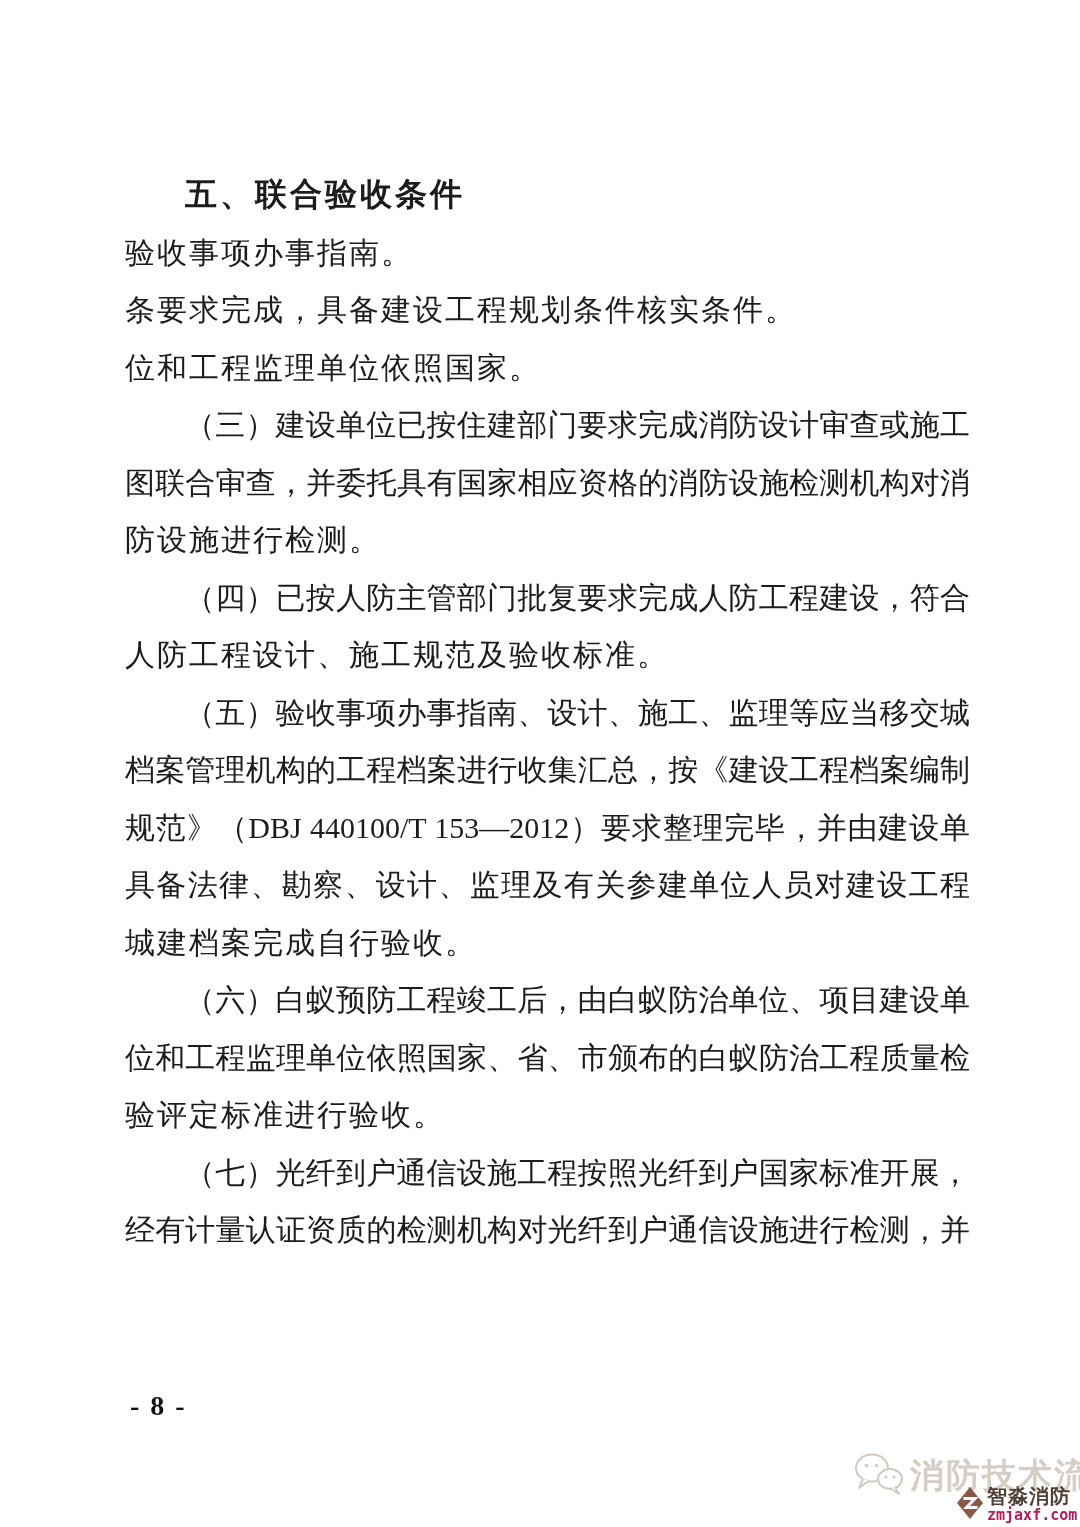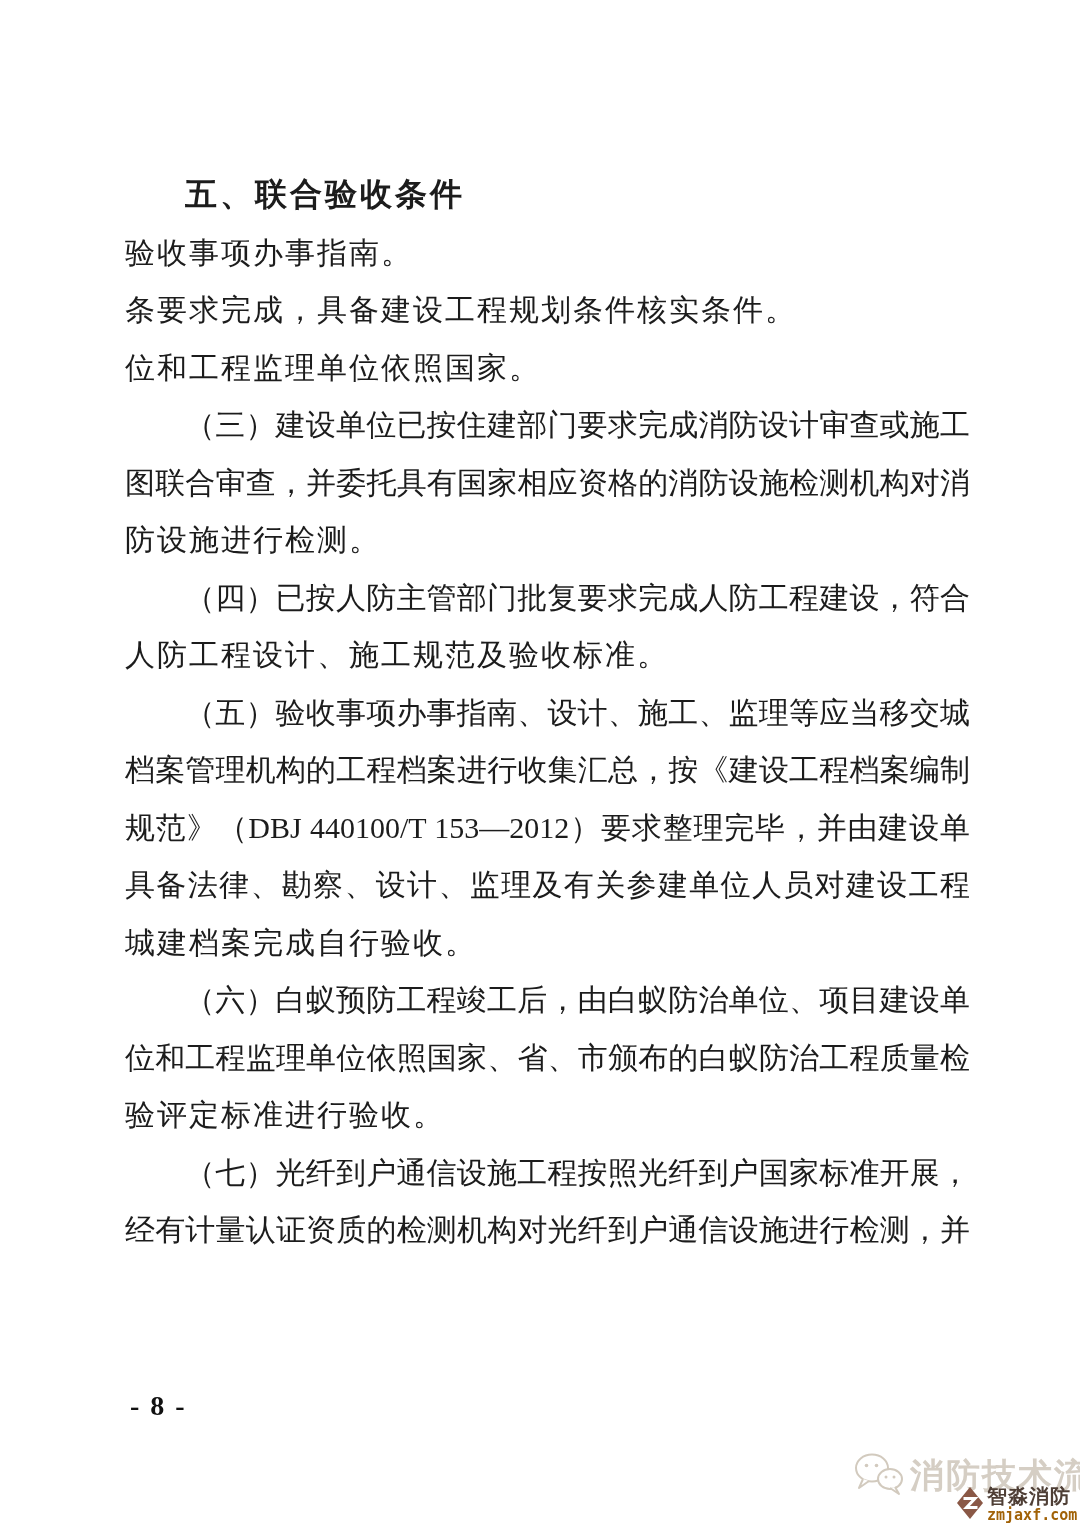--- a/index.html
+++ b/index.html
@@ -79,21 +79,21 @@
     font-size: 20px;
     font-weight: 700;
     letter-spacing: 1px;
     color: #4e3e35;
     white-space: nowrap;
   }
   .wm-zhimiao .zm-site {
     font-family: "DejaVu Sans Mono", "Liberation Mono", monospace;
     font-size: 15px;
     font-weight: 700;
-    color: #a16207;
+    color: #be185d;
     margin-top: 2px;
     white-space: nowrap;
   }
 </style>
 </head>
 <body>
 
 <div class="page">
 
   <div class="content">

